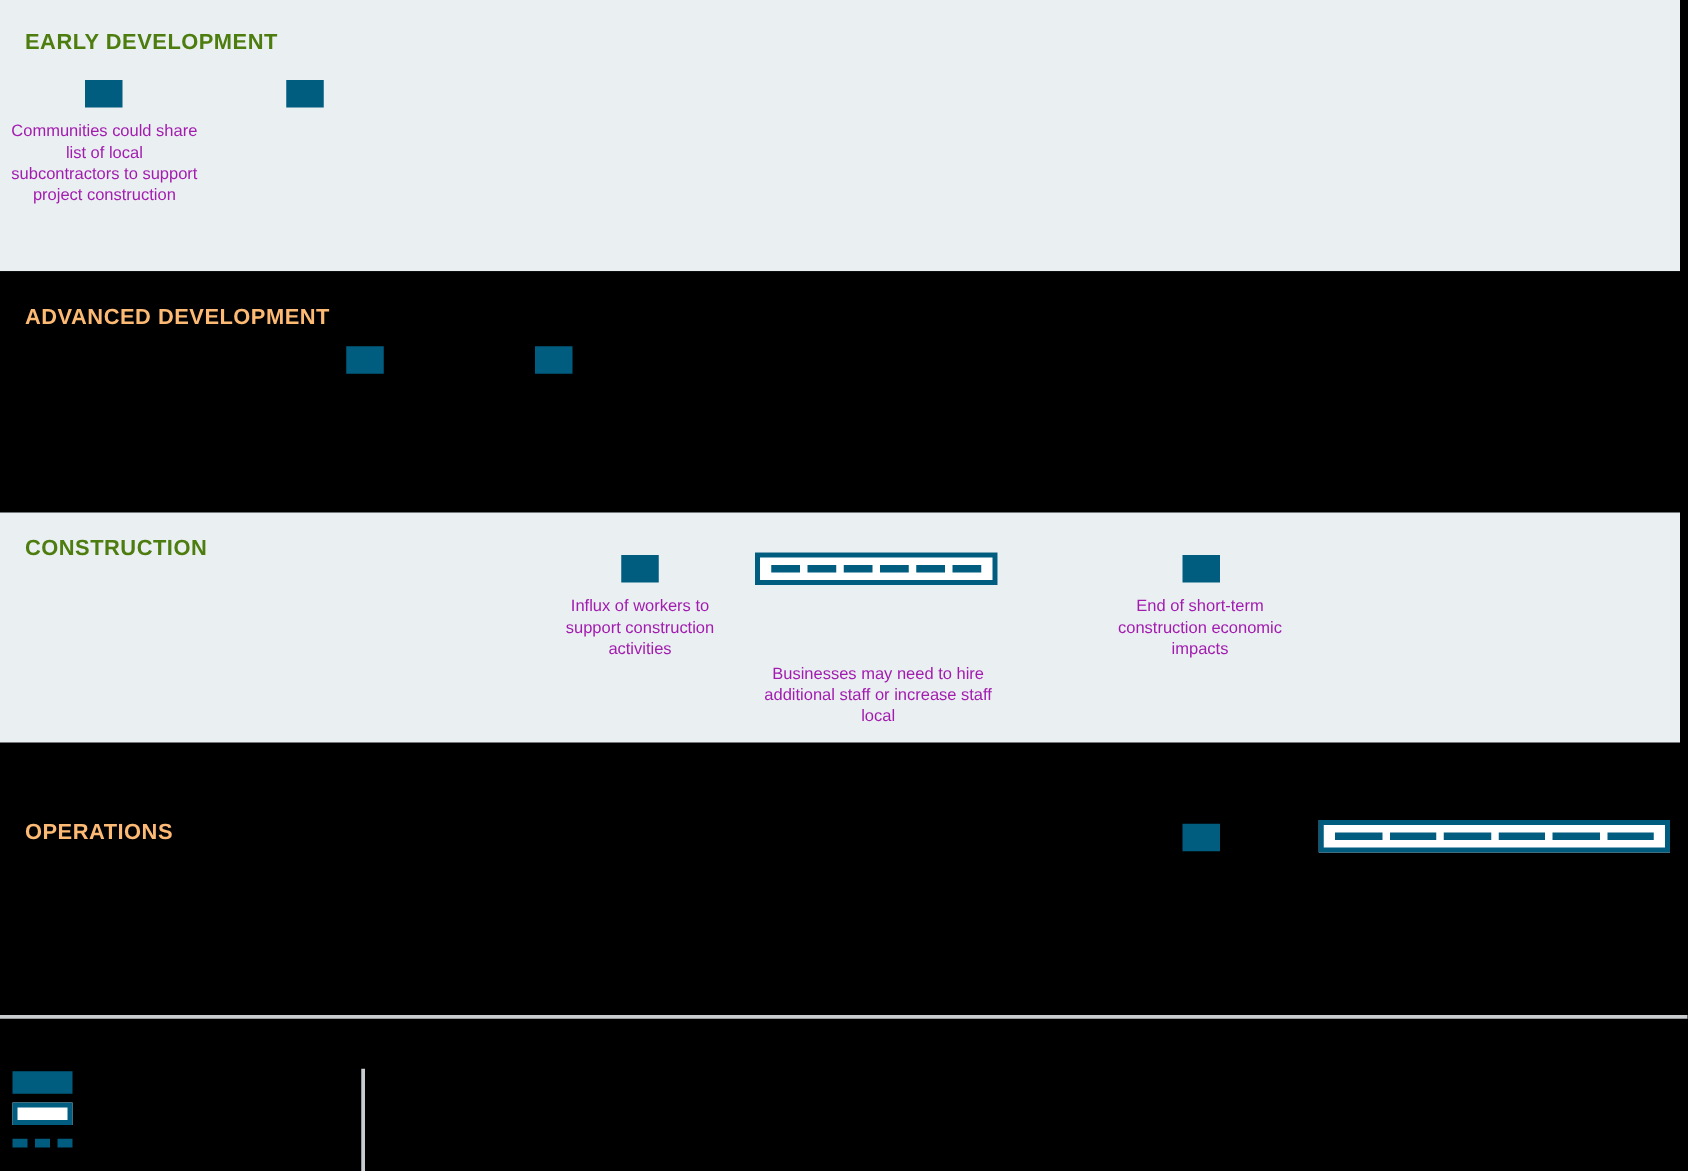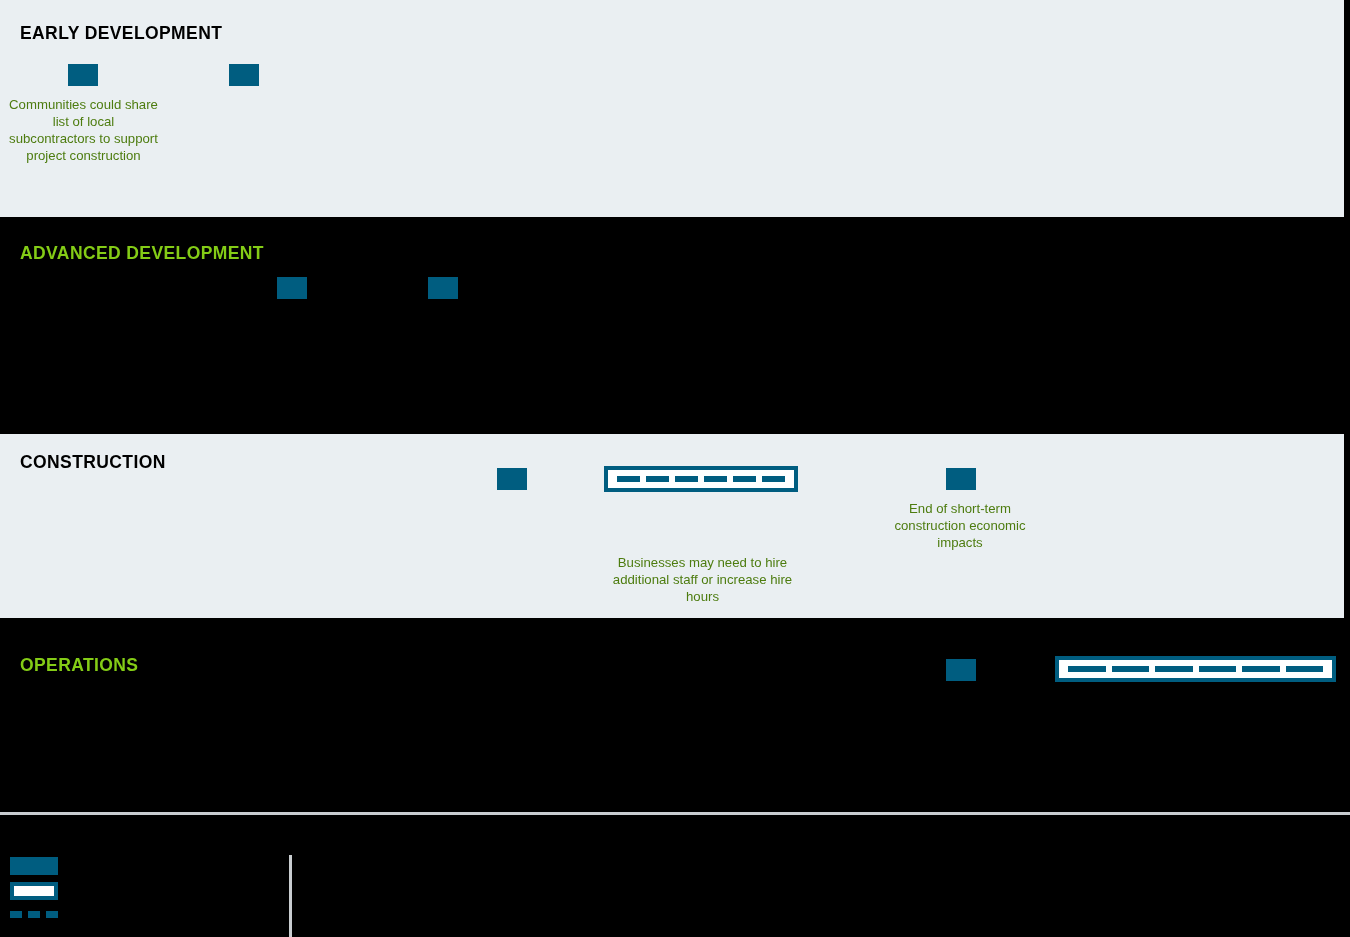--- a/index.html
+++ b/index.html
@@ -26,22 +26,22 @@
   .band.dark  { background: #000000; width: 1350px; }
 
   .band-title {
     position: absolute;
     left: 20px;
     font-size: 17.5px;
     font-weight: bold;
     letter-spacing: 0.4px;
     white-space: nowrap;
   }
-  .band-title.on-light { color: #000000; top: 23px; }
-  .band-title.on-dark  { color: #84cc16; top: 14px; }
+  .band-title.on-light { color: #4d7c0f; top: 23px; }
+  .band-title.on-dark  { color: #fdba74; top: 14px; }
 
   
   .marker {
     position: absolute;
     box-sizing: border-box;
   }
   .marker.solid {
     background: #005d80;
     width: 30px;
     height: 22px;
@@ -61,21 +61,21 @@
     background: #005d80;
     margin: 0 3px;
   }
 
   
   .note {
     position: absolute;
     text-align: center;
     font-size: 13.2px;
     line-height: 17px;
-    color: #4d7c0f;
+    color: #a21caf;
   }
 
   
   .legend-rule {
     position: absolute;
     left: 0;
     top: 812px;
     width: 1350px;
     height: 3px;
     background: #c9cdd0;
@@ -158,37 +158,38 @@
   <div class="note" style="left:8px; top:96px; width:151px;">Communities could share list of local subcontractors to support project construction</div>
 </div>
 
 <div class="band dark" style="top:217px; height:193px;">
   <div class="band-title on-dark" style="top:26px;">ADVANCED DEVELOPMENT</div>
 
   <div class="marker solid" style="left:277px; top:60px;"></div>
   <div class="marker solid" style="left:428px; top:60px;"></div>
 </div>
 
-<div class="band light" style="top:434px; height:184px;">
+<div class="band light" style="top:410px; height:184px;">
   <div class="band-title on-light" style="top:18px;">CONSTRUCTION</div>
 
   <div class="marker solid" style="left:497px; top:34px;"></div>
 
   <div class="marker dashbox" style="left:604px; top:32px; width:194px;">
     <span class="dash-seg"></span>
     <span class="dash-seg"></span>
     <span class="dash-seg"></span>
     <span class="dash-seg"></span>
     <span class="dash-seg"></span>
     <span class="dash-seg"></span>
   </div>
 
   <div class="marker solid" style="left:946px; top:34px;"></div>
 
-  <div class="note" style="left:611px; top:120px; width:183px;">Businesses may need to hire additional staff or increase hire hours</div>
+  <div class="note" style="left:436px; top:66px; width:152px;">Influx of workers to support construction activities</div>
+  <div class="note" style="left:611px; top:120px; width:183px;">Businesses may need to hire additional staff or increase staff local</div>
   <div class="note" style="left:884px; top:66px; width:152px;">End of short-term construction economic impacts</div>
 </div>
 
 <div class="band dark" style="top:630px; height:150px;">
   <div class="band-title on-dark" style="top:25px;">OPERATIONS</div>
 
   <div class="marker solid" style="left:946px; top:29px;"></div>
 
   <div class="marker dashbox" style="left:1055px; top:26px; width:281px;">
     <span class="dash-seg"></span>

